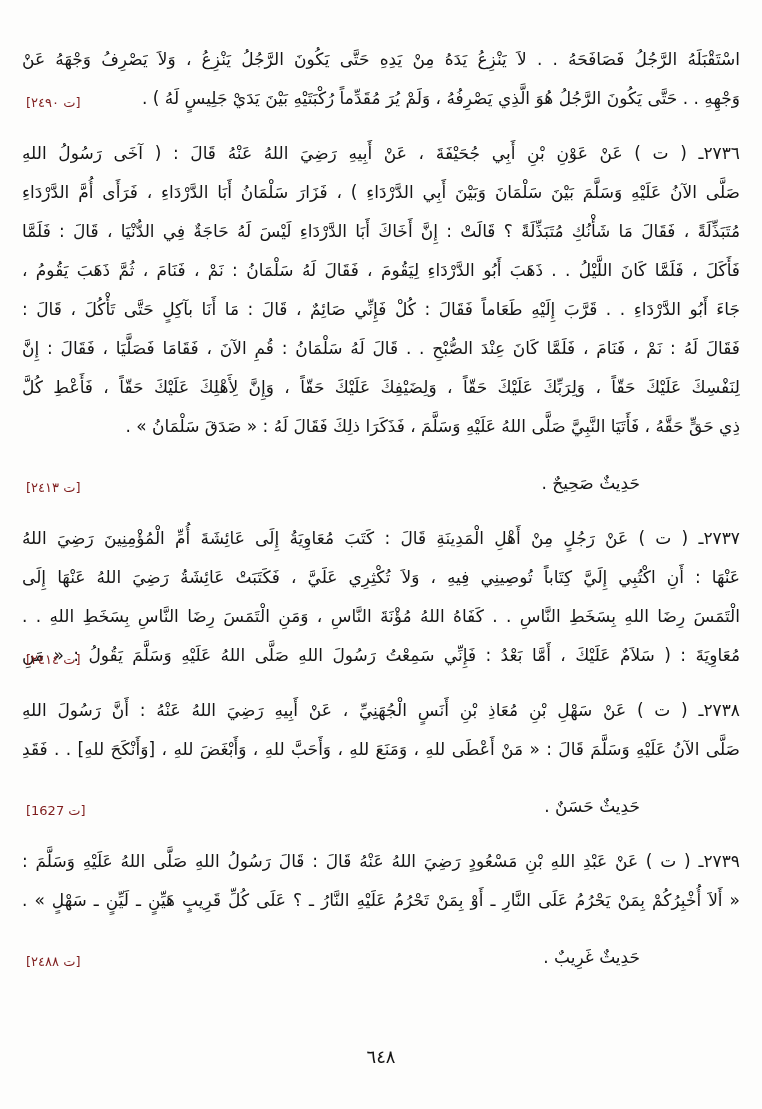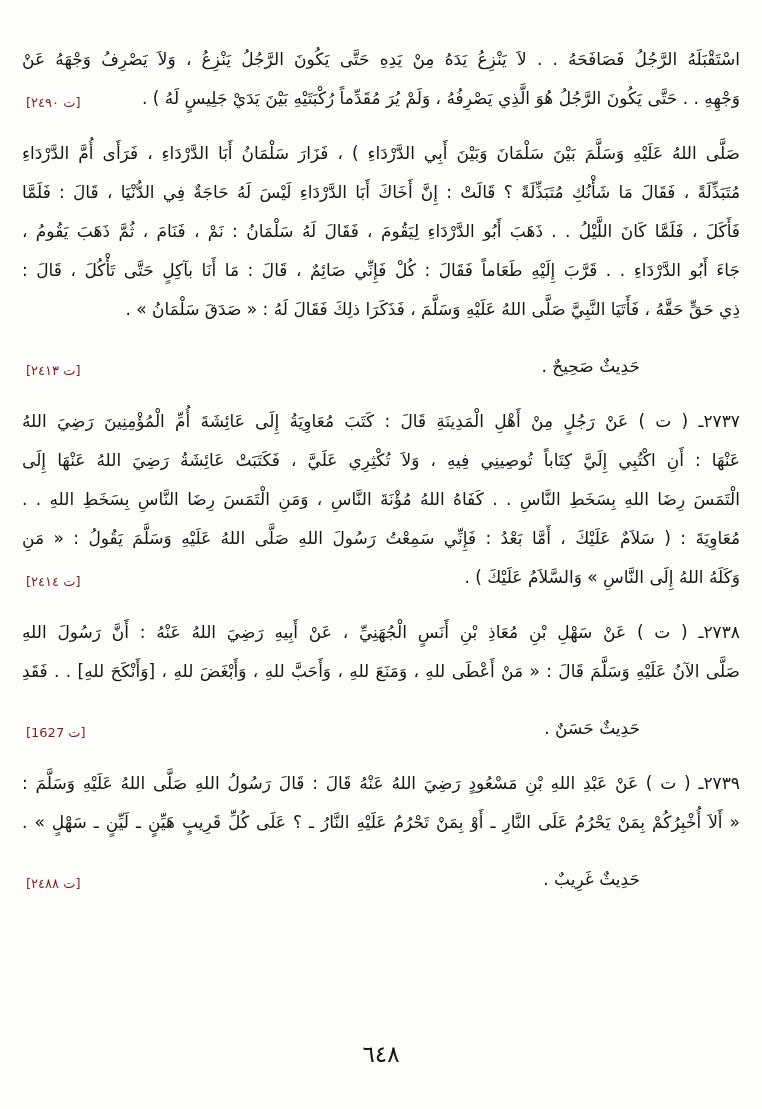--- a/index.html
+++ b/index.html
@@ -57,57 +57,59 @@
     line-height: 16px;
     color: #7f1d1d;
     direction: rtl;
   }
   .page-number {
     position: absolute;
     bottom: 42px;
     left: 0;
     right: 0;
     text-align: center;
-    font-size: 23px;
+    font-size: 18px;
     color: #151515;
   }
 </style>
 </head>
 <body>
 
 <div class="page">
   <div class="text-area">
 
     <div class="block">
       <div class="line full">اسْتَقْبَلَهُ الرَّجُلُ فَصَافَحَهُ . . لاَ يَنْزِعُ يَدَهُ مِنْ يَدِهِ حَتَّى يَكُونَ الرَّجُلُ يَنْزِعُ ، وَلاَ يَصْرِفُ وَجْهَهُ عَنْ</div>
       <div class="line end">
         <span>وَجْهِهِ . . حَتَّى يَكُونَ الرَّجُلُ هُوَ الَّذِي يَصْرِفُهُ ، وَلَمْ يُرَ مُقَدِّماً رُكْبَتَيْهِ بَيْنَ يَدَيْ جَلِيسٍ لَهُ ) .</span>
         <span class="ref">[ت ٢٤٩٠]</span>
       </div>
     </div>
 
     <div class="block hadith">
-      <div class="line full">صَلَّى اللهُ عَلَيْهِ وَسَلَّمَ بَيْنَ سَلْمَانَ وَبَيْنَ أَبِي الدَّرْدَاءِ ) ، فَزَارَ سَلْمَانُ أَبَا الدَّرْدَاءِ ، فَرَأَى أُمَّ الدَّرْدَاءِ</div>
+      <div class="line full">٢٧٣٦ـ ( ت ) عَنْ عَوْنِ بْنِ أَبِي جُحَيْفَةَ ، عَنْ أَبِيهِ رَضِيَ اللهُ عَنْهُ قَالَ : ( آخَى رَسُولُ اللهِ</div>
+      <div class="line full">صَلَّى الآنُ عَلَيْهِ وَسَلَّمَ بَيْنَ سَلْمَانَ وَبَيْنَ أَبِي الدَّرْدَاءِ ) ، فَزَارَ سَلْمَانُ أَبَا الدَّرْدَاءِ ، فَرَأَى أُمَّ الدَّرْدَاءِ</div>
       <div class="line full">مُتَبَذِّلَةً ، فَقَالَ مَا شَأْنُكِ مُتَبَذِّلَةً ؟ قَالَتْ : إِنَّ أَخَاكَ أَبَا الدَّرْدَاءِ لَيْسَ لَهُ حَاجَةٌ فِي الدُّنْيَا ، قَالَ : فَلَمَّا</div>
       <div class="line full">فَأَكَلَ ، فَلَمَّا كَانَ اللَّيْلُ . . ذَهَبَ أَبُو الدَّرْدَاءِ لِيَقُومَ ، فَقَالَ لَهُ سَلْمَانُ : نَمْ ، فَنَامَ ، ثُمَّ ذَهَبَ يَقُومُ ،</div>
       <div class="line full">جَاءَ أَبُو الدَّرْدَاءِ . . قَرَّبَ إِلَيْهِ طَعَاماً فَقَالَ : كُلْ فَإِنِّي صَائِمٌ ، قَالَ : مَا أَنَا بآكِلٍ حَتَّى تَأْكُلَ ، قَالَ :</div>
+      <div class="line full">فَقَالَ لَهُ : نَمْ ، فَنَامَ ، فَلَمَّا كَانَ عِنْدَ الصُّبْحِ . . قَالَ لَهُ سَلْمَانُ : قُمِ الآنَ ، فَقَامَا فَصَلَّيَا ، فَقَالَ : إِنَّ</div>
+      <div class="line full">لِنَفْسِكَ عَلَيْكَ حَقّاً ، وَلِرَبِّكَ عَلَيْكَ حَقّاً ، وَلِضَيْفِكَ عَلَيْكَ حَقّاً ، وَإِنَّ لِأَهْلِكَ عَلَيْكَ حَقّاً ، فَأَعْطِ كُلَّ</div>
       <div class="line end">ذِي حَقٍّ حَقَّهُ ، فَأَتَيَا النَّبِيَّ صَلَّى اللهُ عَلَيْهِ وَسَلَّمَ ، فَذَكَرَا ذلِكَ فَقَالَ لَهُ : « صَدَقَ سَلْمَانُ » .</div>
       <div class="grade-line">
         <span>حَدِيثٌ صَحِيحٌ .</span>
         <span class="ref">[ت ٢٤١٣]</span>
       </div>
     </div>
 
     <div class="block hadith">
       <div class="line full">٢٧٣٧ـ ( ت ) عَنْ رَجُلٍ مِنْ أَهْلِ الْمَدِينَةِ قَالَ : كَتَبَ مُعَاوِيَةُ إِلَى عَائِشَةَ أُمِّ الْمُؤْمِنِينَ رَضِيَ اللهُ</div>
       <div class="line full">عَنْهَا : أَنِ اكْتُبِي إِلَيَّ كِتَاباً تُوصِينِي فِيهِ ، وَلاَ تُكْثِرِي عَلَيَّ ، فَكَتَبَتْ عَائِشَةُ رَضِيَ اللهُ عَنْهَا إِلَى</div>
       <div class="line full">الْتَمَسَ رِضَا اللهِ بِسَخَطِ النَّاسِ . . كَفَاهُ اللهُ مُؤْنَةَ النَّاسِ ، وَمَنِ الْتَمَسَ رِضَا النَّاسِ بِسَخَطِ اللهِ . .</div>
       <div class="line full">مُعَاوِيَةَ : ( سَلاَمٌ عَلَيْكَ ، أَمَّا بَعْدُ : فَإِنِّي سَمِعْتُ رَسُولَ اللهِ صَلَّى اللهُ عَلَيْهِ وَسَلَّمَ يَقُولُ : « مَنِ</div>
       <div class="line end">
-        <span>وَكَلَهُ اللهُ إِلَى النَّاسِ » وَالسَّلاَمُ عَلَيْكَ ) .</span>
         <span class="ref">[ت ٢٤١٤]</span>
       </div>
     </div>
 
     <div class="block hadith">
       <div class="line full">٢٧٣٨ـ ( ت ) عَنْ سَهْلِ بْنِ مُعَاذِ بْنِ أَنَسٍ الْجُهَنِيِّ ، عَنْ أَبِيهِ رَضِيَ اللهُ عَنْهُ : أَنَّ رَسُولَ اللهِ</div>
       <div class="line full">صَلَّى الآنُ عَلَيْهِ وَسَلَّمَ قَالَ : « مَنْ أَعْطَى للهِ ، وَمَنَعَ للهِ ، وَأَحَبَّ للهِ ، وَأَبْغَضَ للهِ ، [وَأَنْكَحَ للهِ] . . فَقَدِ</div>
       <div class="grade-line">
         <span>حَدِيثٌ حَسَنٌ .</span>
         <span class="ref">[ت 1627]</span>

